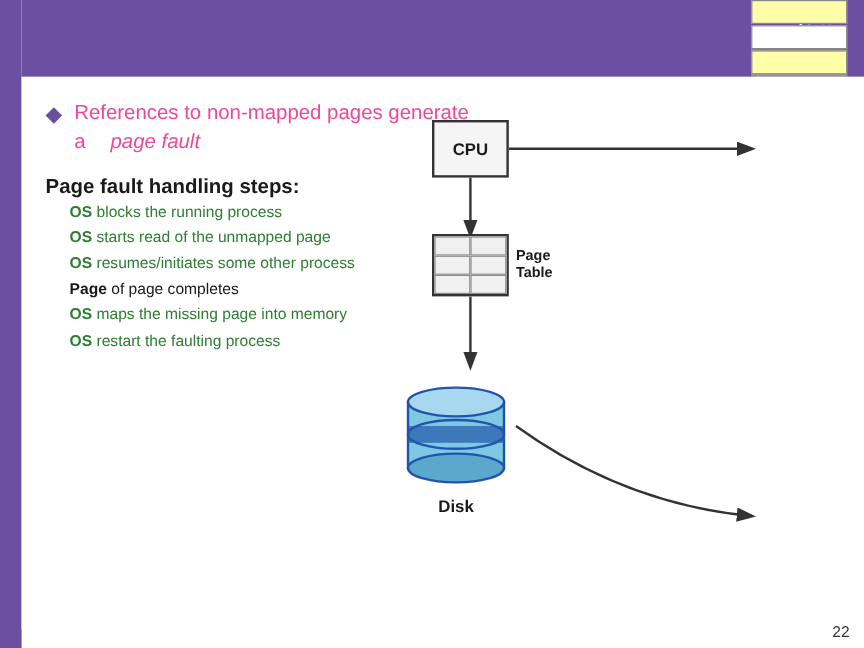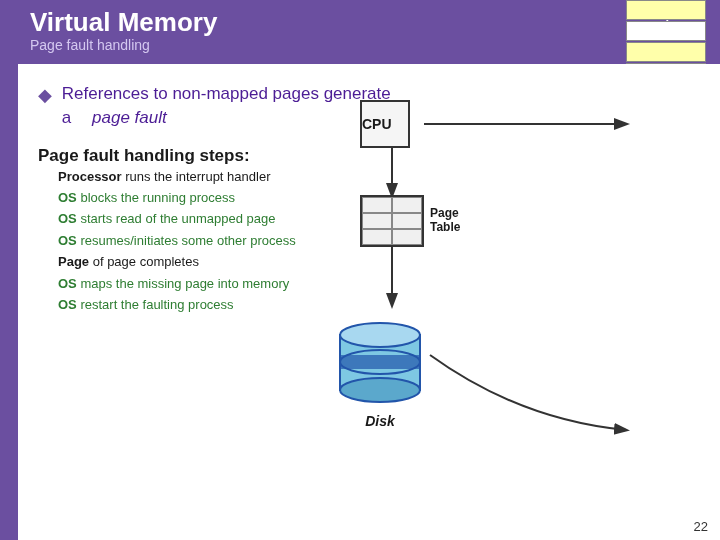--- a/index.html
+++ b/index.html
@@ -81,21 +81,21 @@
 
     .bullet-diamond {
       color: #6b4fa0;
       font-size: 18px;
       margin-right: 10px;
       margin-top: 2px;
     }
 
     .bullet-text {
       font-size: 17px;
-      color: #4c1d95;
+      color: #ec4899;
       line-height: 1.4;
     }
 
     .page-fault-italic {
       font-style: italic;
       margin-left: 16px;
     }
 
     
     .steps-section {
@@ -132,26 +132,27 @@
       right: 12px;
       font-size: 13px;
       color: #333;
     }
 
     
     .cpu-box {
       position: absolute;
       left: 360px;
       top: 100px;
-      width: 50px;
+      width: 64px;
       height: 48px;
       border: 2.5px solid #333;
       background: #f5f5f5;
       display: flex;
       align-items: center;
+      justify-content: center;
       font-size: 14px;
       font-weight: bold;
       color: #1a1a1a;
       z-index: 10;
     }
 
     
     .page-table-box {
       position: absolute;
       left: 360px;
@@ -190,21 +191,20 @@
       top: 305px;
       width: 100px;
       z-index: 10;
     }
     .disk-label-below {
       text-align: center;
       font-size: 14px;
       font-weight: bold;
       color: #1a1a1a;
       margin-top: 4px;
-      font-style: italic;
     }
 
     
     .phys-mem {
       position: absolute;
       right: 14px;
       top: 0px;
       width: 80px;
       height: 360px;
       display: flex;
@@ -278,24 +278,20 @@
       pointer-events: none;
       z-index: 5;
     }
   </style>
 </head>
 <body>
 
 <div class="left-bar"></div>
 
 <div class="header">
-  <div class="header-text-block">
-    <span class="header-title">Virtual Memory</span>
-    <span class="header-subtitle">Page fault handling</span>
-  </div>
   <div class="header-right-label">Physical<br>Memory</div>
 </div>
 
 <div class="phys-mem">
   <div class="phys-mem-row yellow"></div>
   <div class="phys-mem-row white"></div>
   <div class="phys-mem-row yellow"></div>
   <div class="phys-mem-row white"></div>
   <div class="phys-mem-row green"></div>
   <div class="phys-mem-row white"></div>
@@ -330,23 +326,20 @@
     <span class="bullet-diamond">◆</span>
     <span class="bullet-text">
       References to non-mapped pages generate<br>a <span class="page-fault-italic">page fault</span>
     </span>
   </div>
 
   <div class="steps-section">
     <div class="steps-title">Page fault handling steps:</div>
     <div class="steps-list">
       <div class="step-item">
-        <span><b>Processor</b> runs the interrupt handler</span>
-      </div>
-      <div class="step-item">
         <span class="step-text-green"><b>OS</b> blocks the running process</span>
       </div>
       <div class="step-item">
         <span class="step-text-green"><b>OS</b> starts read of the unmapped page</span>
       </div>
       <div class="step-item">
         <span class="step-text-green"><b>OS</b> resumes/initiates some other process</span>
       </div>
       <div class="step-item">
         <span><b>Page</b> of page completes</span>

